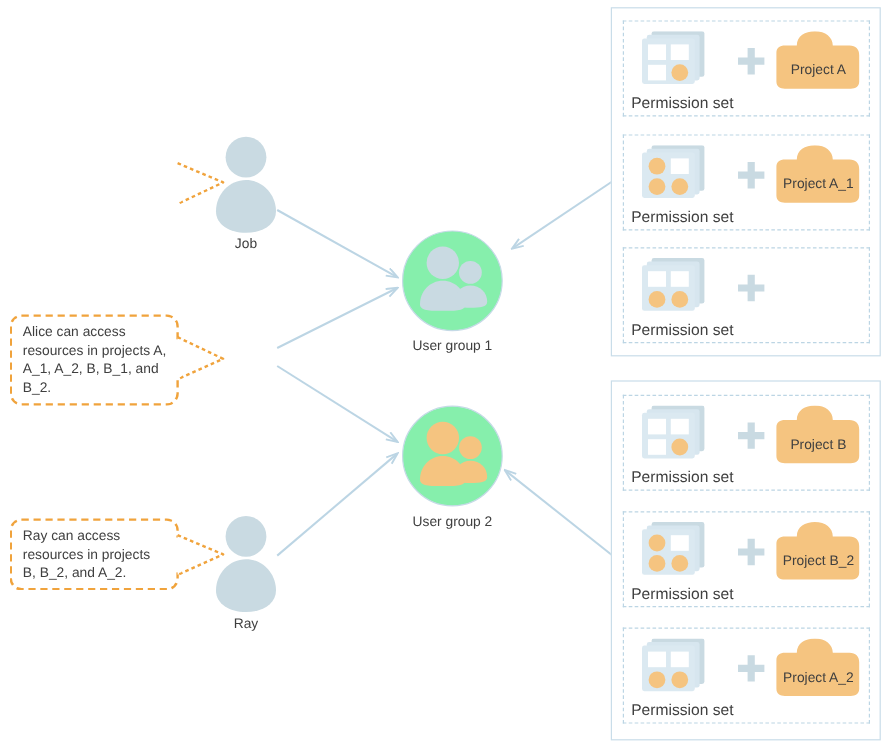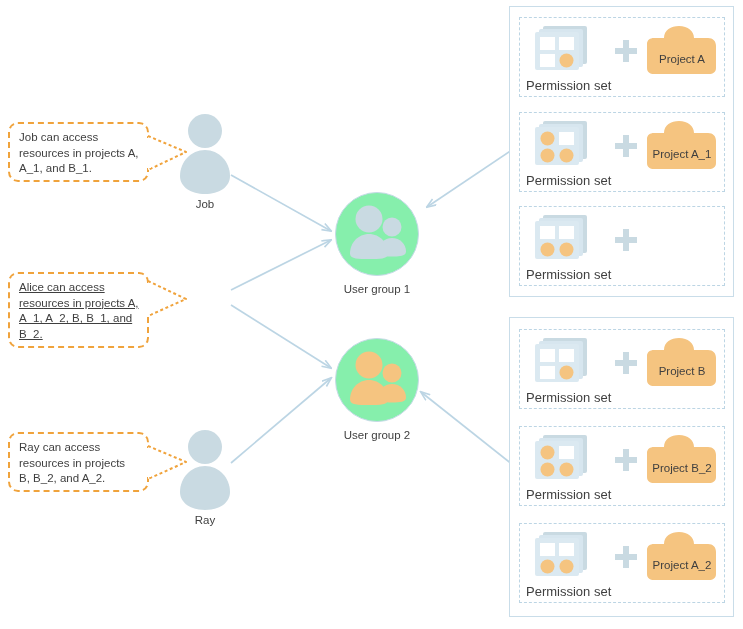--- a/index.html
+++ b/index.html
@@ -6,21 +6,21 @@
   body{width:743px;height:629px;position:relative;overflow:hidden;
        font-family:"Liberation Sans","DejaVu Sans",sans-serif;color:#3f3f3f;}
   #canvas{position:absolute;inset:0;width:743px;height:629px;}
   svg.layer{position:absolute;left:0;top:0;width:743px;height:629px;pointer-events:none;}
 
   
   .callout{position:absolute;border:2px dashed #f0a33c;border-radius:10px;
            background:#ffffff;box-sizing:border-box;padding:6px 8px 5px 9px;
            font-size:11.5px;line-height:15.5px;color:#3f3f3f;}
   .callout-1{left:8px;  top:122px; width:141px; height:60px;}
-  .callout-2{left:8px;  top:272px; width:141px; height:76px;text-decoration:underline;}
+  .callout-2{left:8px;  top:262px; width:141px; height:76px;}
   .callout-3{left:8px;  top:432px; width:141px; height:60px;}
 
   
   .person{position:absolute;}
   .person .label{position:absolute;left:50%;transform:translateX(-50%);
                  top:86px;font-size:11.5px;white-space:nowrap;color:#3f3f3f;}
 
   
   .group{position:absolute;width:84px;height:84px;border:1.6px solid #c5dae6;
          border-radius:50%;background:#86efac;box-sizing:border-box;}
@@ -64,23 +64,20 @@
       <path d="M231,305 L331,368"></path>
 
       <path d="M231,463 L331,378"></path>
 
       <path d="M512,150 L427,207"></path>
 
       <path d="M513,465 L421,392"></path>
     </g>
   </svg>
 
-  <div class="callout callout-1">
-    <span>Job can access resources in projects A, A_1, and B_1.</span>
-  </div>
   <div class="callout callout-2">
     <span>Alice can access resources in projects A, A_1, A_2, B, B_1, and B_2.</span>
   </div>
   <div class="callout callout-3">
     <span>Ray can access resources in projects B, B_2, and A_2.</span>
   </div>
 
   <svg class="layer" viewBox="0 0 743 629">
     <g fill="#ffffff" stroke="#f0a33c" stroke-width="2" stroke-dasharray="3,2.6" stroke-linejoin="round">
       <path d="M148,136 L186,152 L148,170"></path>

